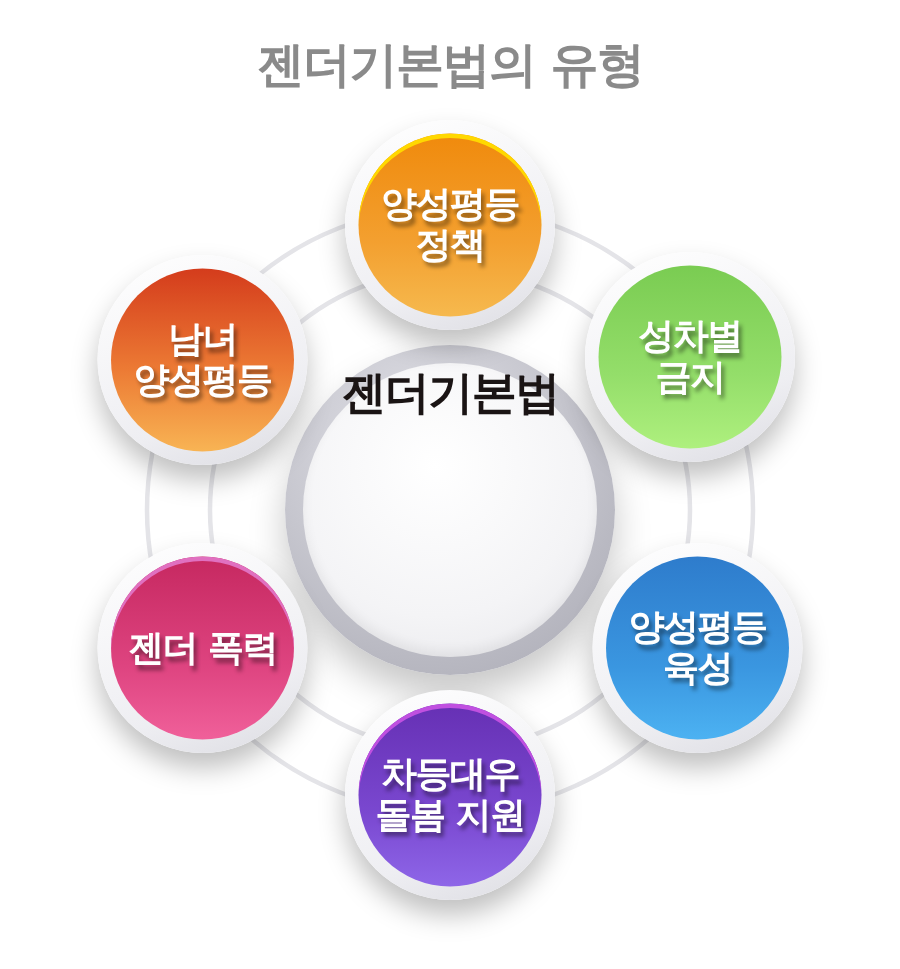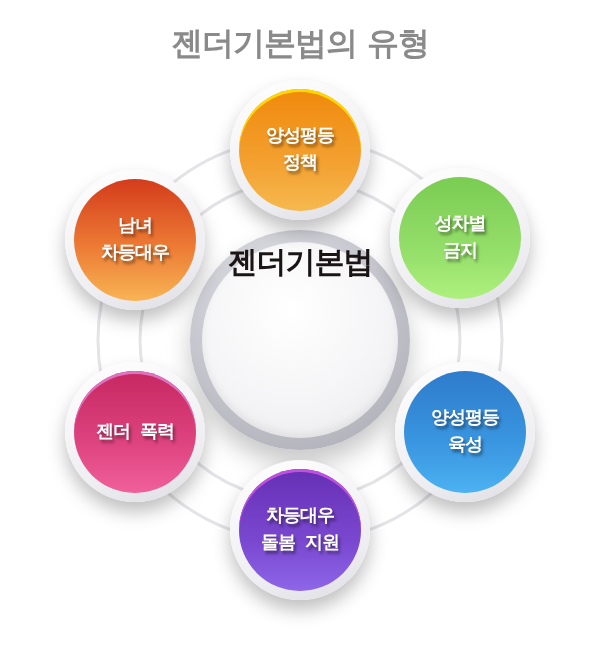--- a/index.html
+++ b/index.html
@@ -27,24 +27,23 @@
   .node {
     position:absolute; width:140px; height:140px; border-radius:50%;
     background: linear-gradient(160deg, #ffffff 0%, #eeeef2 70%, #dcdce2 100%);
     box-shadow: 0 10px 18px rgba(0,0,0,0.25);
   }
   .node-inner {
     position:absolute; left:9px; top:9px; width:122px; height:122px; border-radius:50%;
     display:flex; align-items:center; justify-content:center; text-align:center;
   }
   .node-label {
-    color:#ffffff; font-weight:bold; font-size:18px; line-height:27px; letter-spacing:-1px;
+    color:#ffffff; font-weight:bold; font-size:24px; line-height:27px; letter-spacing:-1px;
     text-shadow: 2px 3px 3px rgba(0,0,0,0.45);
     white-space:pre-line;
-    font-family:Liberation Mono, monospace;
   }
 </style>
 </head>
 <body>
 
 <div class="title">젠더기본법의 유형</div>
 
 <svg class="ring-svg" width="600" height="646" viewBox="0 0 600 646">
   <circle cx="300" cy="340" r="202" fill="none" stroke="#e4e4e8" stroke-width="3"></circle>
   <circle cx="300" cy="340" r="160" fill="none" stroke="#e4e4e8" stroke-width="3"></circle>
@@ -86,15 +85,15 @@
 
 <div class="node" style="left:65px; top:362px;">
   <div class="node-inner" style="background:linear-gradient(180deg,#c62860 0%,#de4480 60%,#f0609a 100%); box-shadow: inset 0 3px 0 #e070c0; text-align: center;">
     <span class="node-label">젠더 폭력</span>
   </div>
 </div>
 
 <div class="node" style="left:65px; top:170px;">
   <div class="node-inner" style="background:linear-gradient(180deg,#d43c1c 0%,#ec7a34 55%,#f8b454 100%);">
     <span class="node-label">남녀
-차등대우</span>
+양성평등</span>
   </div>
 </div>
 
 </body></html>

